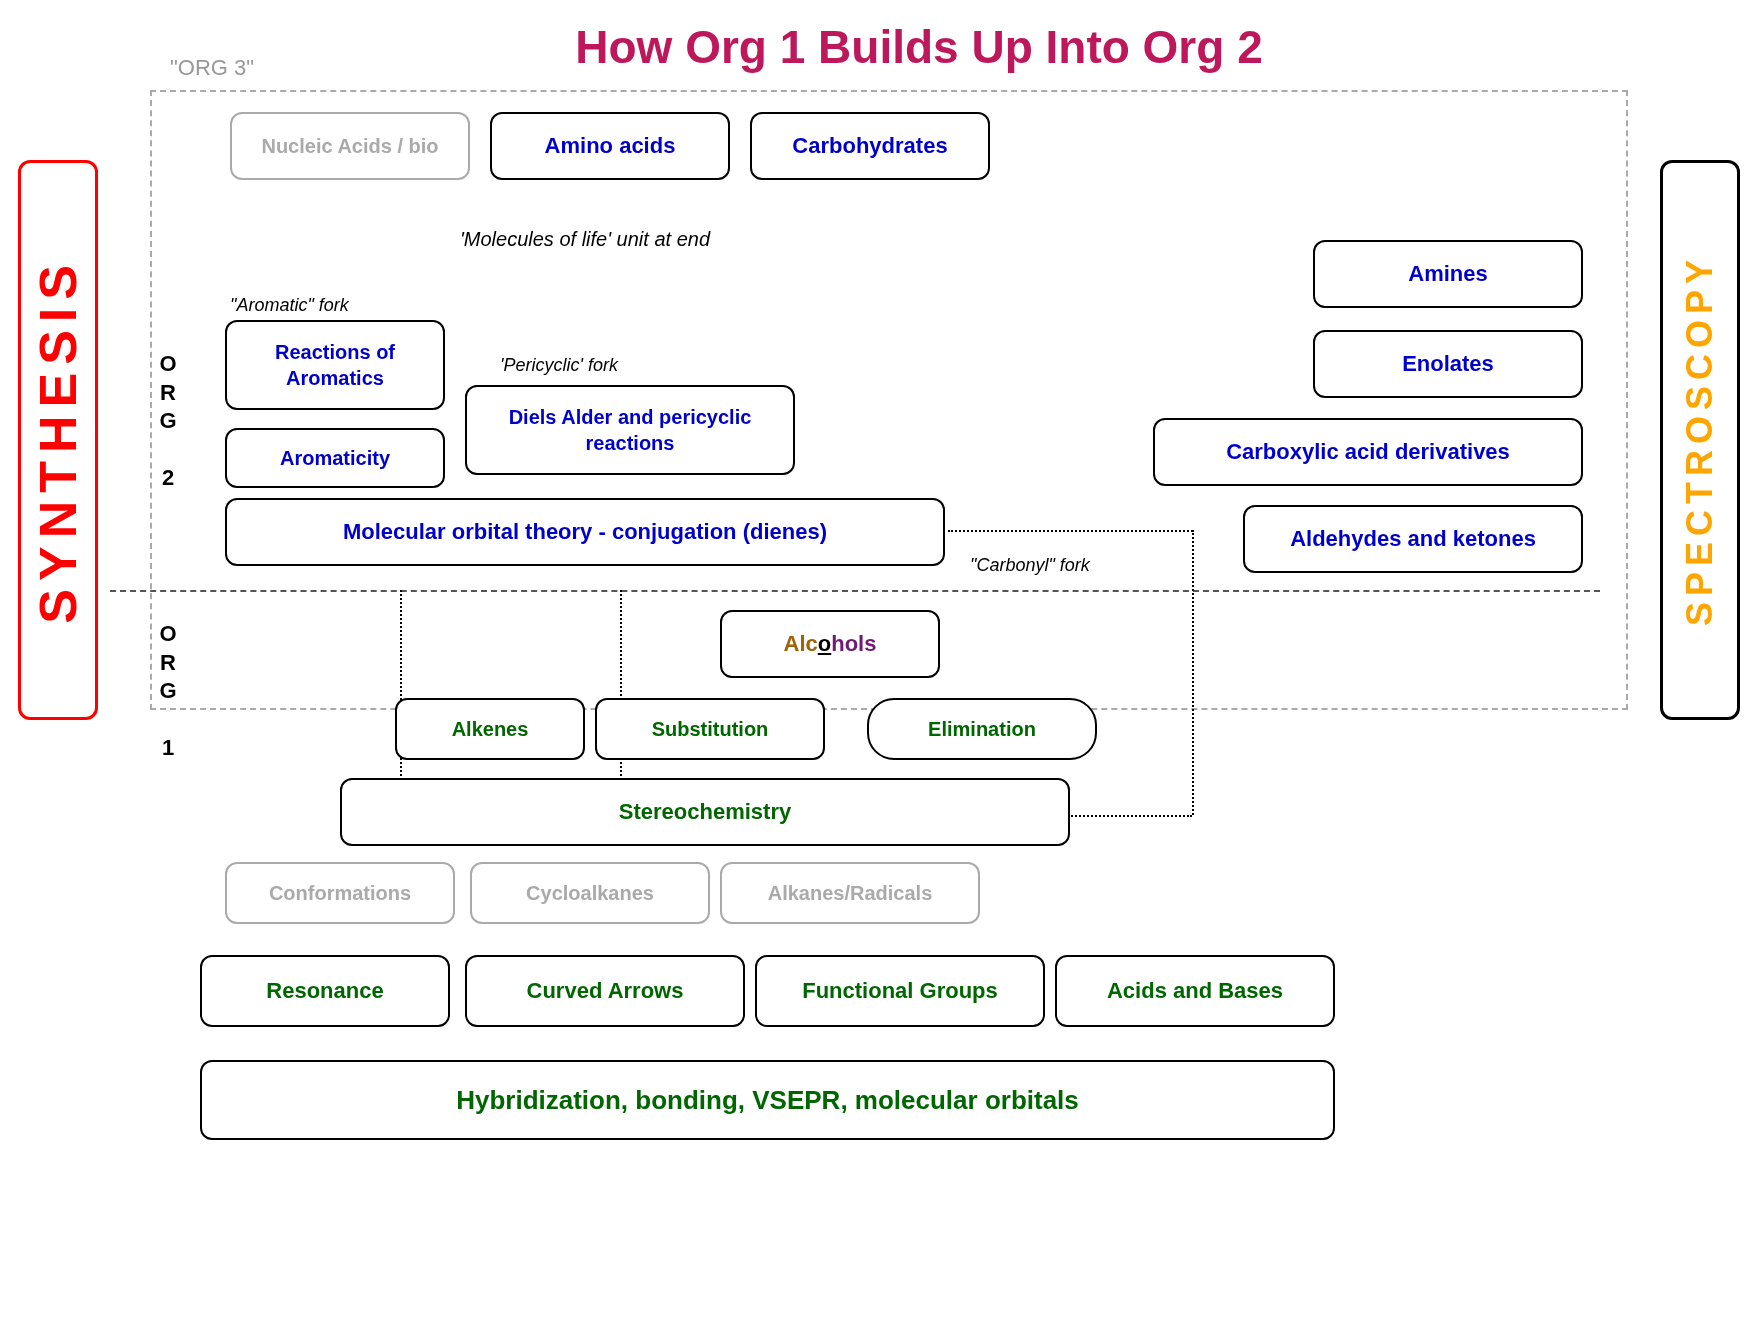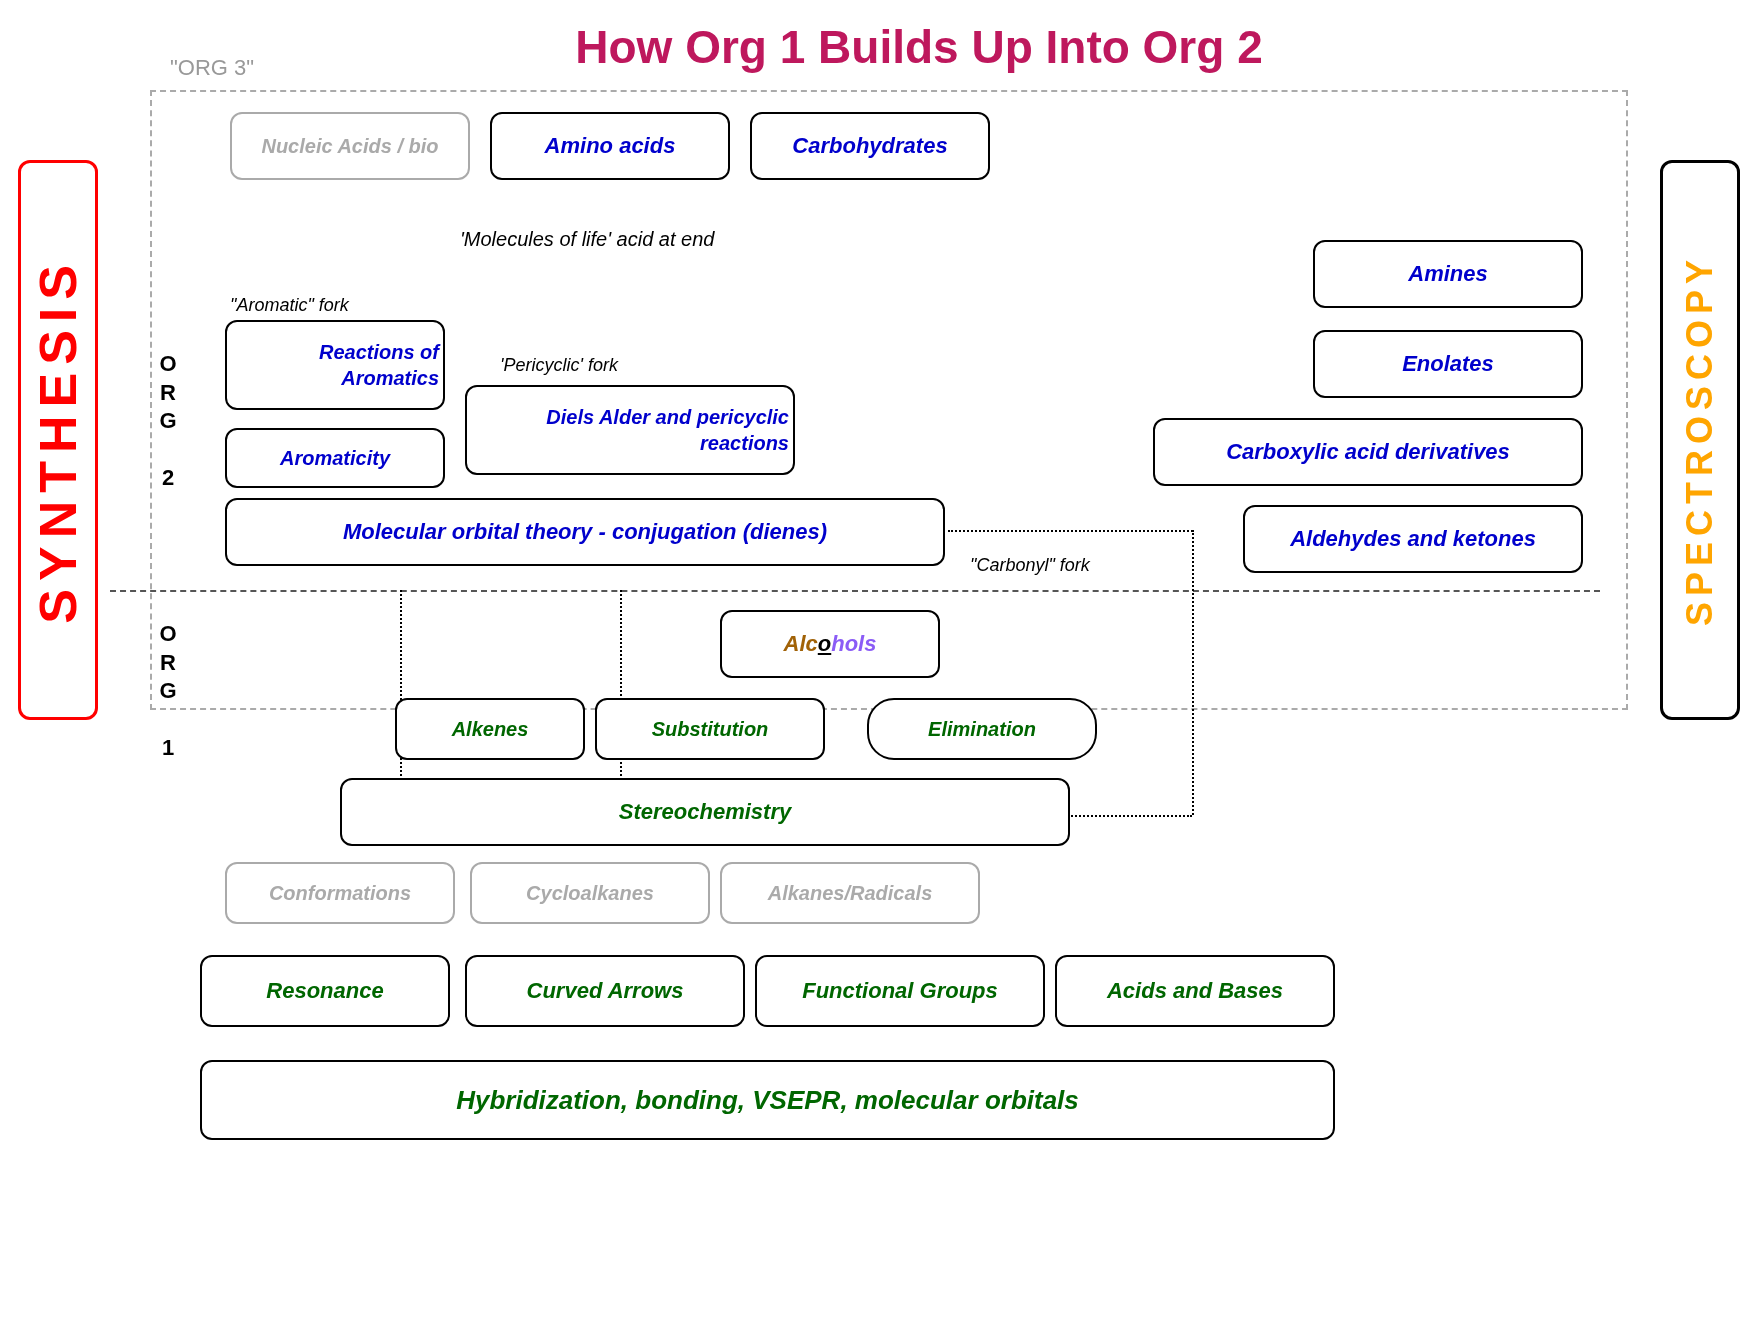--- a/index.html
+++ b/index.html
@@ -105,25 +105,24 @@
     }
 
     
     .box {
       position: absolute;
       border: 2.5px solid black;
       border-radius: 12px;
       display: flex;
       align-items: center;
       justify-content: center;
-      text-align: right;
-      padding: 6px 4px;
+      text-align: center;
+      padding: 6px 28px;
       background: white;
       font-weight: bold;
-      font-style: italic;
     }
 
     .box-blue { color: #0000cc; }
     .box-green { color: #006600; }
     .box-gray { color: #aaa; border-color: #aaa; }
     .box-black { color: black; }
 
     
     .fork-label {
       position: absolute;
@@ -178,21 +177,21 @@
   <div class="org-label" style="left: 138px; top: 350px; width: 60px;">
     O<br>R<br>G<br><br>2
   </div>
 
   <div class="org-label" style="left: 138px; top: 620px; width: 60px;">
     O<br>R<br>G<br><br>1
   </div>
 
   <div class="org-divider" style="left: 110px; top: 590px; width: 1490px;"></div>
 
-  <div class="molecules-label" style="left: 460px; top: 228px;">'Molecules of life' acid at end</div>
+  <div class="molecules-label" style="left: 460px; top: 228px;">'Molecules of life' unit at end</div>
 
   <div class="fork-label" style="left: 230px; top: 295px;">"Aromatic" fork</div>
   <div class="fork-label" style="left: 500px; top: 355px;">'Pericyclic' fork</div>
   <div class="fork-label" style="left: 970px; top: 555px;">"Carbonyl" fork</div>
 
   <div class="box box-gray" style="left: 230px; top: 112px; width: 240px; height: 68px; font-size: 20px;">Nucleic Acids / bio</div>
   <div class="box box-blue" style="left: 750px; top: 112px; width: 240px; height: 68px; font-size: 22px;">Carbohydrates</div>
   <div class="box box-blue" style="left: 490px; top: 112px; width: 240px; height: 68px; font-size: 22px;">Amino acids</div>
 
   <div class="box box-blue" style="right: 175px; top: 240px; width: 270px; height: 68px; font-size: 22px;">Amines</div>
@@ -212,21 +211,21 @@
   <div class="dotted-v" style="left: 1192px; top: 530px; height: 285px;"></div>
 
   <div class="dotted-h" style="left: 620px; top: 815px; width: 572px;"></div>
 
   <div class="dotted-v" style="left: 400px; top: 590px; height: 226px;"></div>
   <div class="dotted-v" style="left: 620px; top: 590px; height: 226px;"></div>
 
   <div class="box box-black" style="left: 720px; top: 610px; width: 220px; height: 68px; font-size: 22px;">
     <span style="color: #a16207; font-weight: bold;">Alc</span>
       <span style="text-decoration: underline; font-weight: bold; color: black;">o</span>
-      <span style="font-weight: bold; color: #8b5cf6;">hols</span>
+      <span style="font-weight: bold; color: #701a75;">hols</span>
   </div>
 
   <div class="box box-green" style="left: 395px; top: 698px; width: 190px; height: 62px; font-size: 20px;">Alkenes</div>
   <div class="box box-green" style="left: 595px; top: 698px; width: 230px; height: 62px; font-size: 20px;">Substitution</div>
   <div class="box box-green" style="left: 867px; top: 698px; width: 230px; height: 62px; font-size: 20px; border-radius: 27px;">Elimination</div>
 
   <div class="box box-green" style="left: 340px; top: 778px; width: 730px; height: 68px; font-size: 22px;">Stereochemistry</div>
 
   <div class="box box-gray" style="left: 470px; top: 862px; width: 240px; height: 62px; font-size: 20px;">Cycloalkanes</div>
   <div class="box box-gray" style="left: 225px; top: 862px; width: 230px; height: 62px; font-size: 20px;">Conformations</div>

